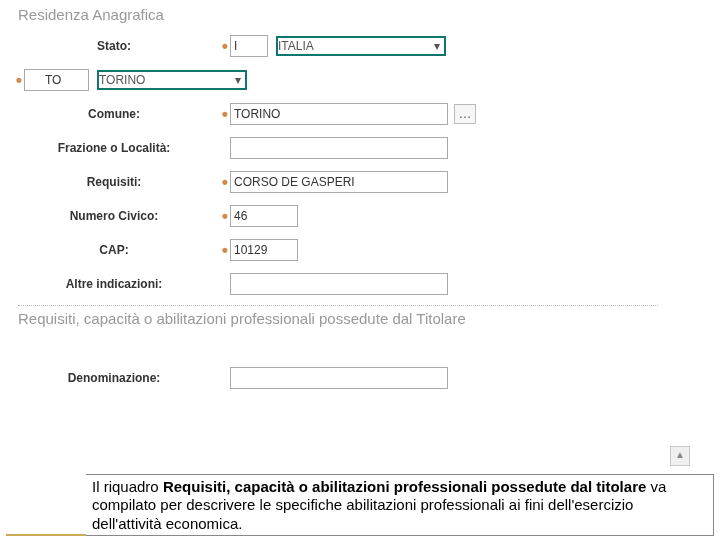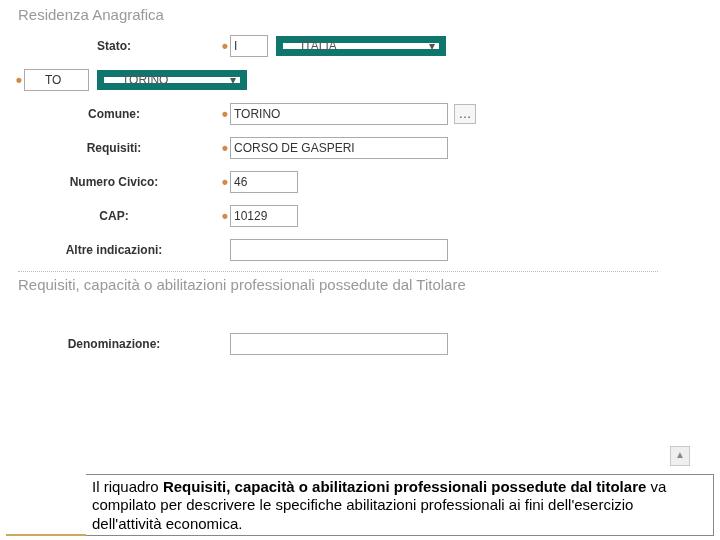--- a/index.html
+++ b/index.html
@@ -63,25 +63,25 @@
   }
   .w30 { width: 30px; }
   .w40 { width: 40px; padding-left: 20px; }
   .w60 { width: 60px; }
   .w210 { width: 210px; }
   .select-like {
     display: flex;
     align-items: center;
     justify-content: space-between;
     background: #fff;
-    border: 7px solid #0f766e;
+    border: 2px solid #0f766e;
     height: 20px;
     font-size: 12px;
     color: #555;
-    padding: 0 4px 0 18px;
+    padding: 0 4px 0 0;
     margin-left: 8px;
     box-sizing: border-box;
     cursor: pointer;
   }
   .sel-w170 { width: 170px; }
   .sel-w150 { width: 150px; }
   .caret {
     margin-left: 6px;
     color: #555;
   }
@@ -174,20 +174,25 @@
 
   <div class="field-row">
     <div class="field-label">Comune:</div>
     <div class="req-dot">•</div>
     <input class="short-input w210" value="TORINO" style="">
     <div class="lookup-btn">
       <span>…</span>
     </div>
   </div>
 
+  <div class="field-row">
+    <div class="field-label">Frazione o Località:</div>
+    <div class="req-spacer"></div>
+    <input class="short-input w210" value="" style="">
+  </div>
 
   <div class="field-row">
     <div class="field-label">Requisiti:</div>
     <div class="req-dot">•</div>
     <input class="short-input w210" value="CORSO DE GASPERI" style="">
   </div>
 
   <div class="field-row">
     <div class="field-label">Numero Civico:</div>
     <div class="req-dot">•</div>

